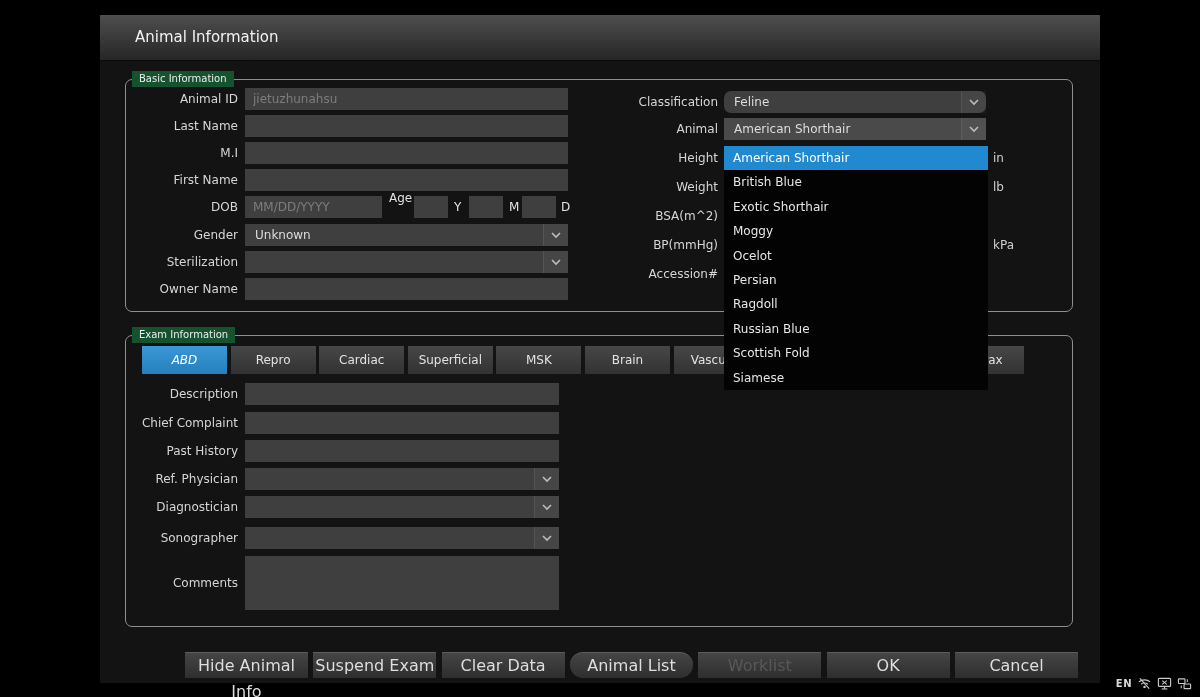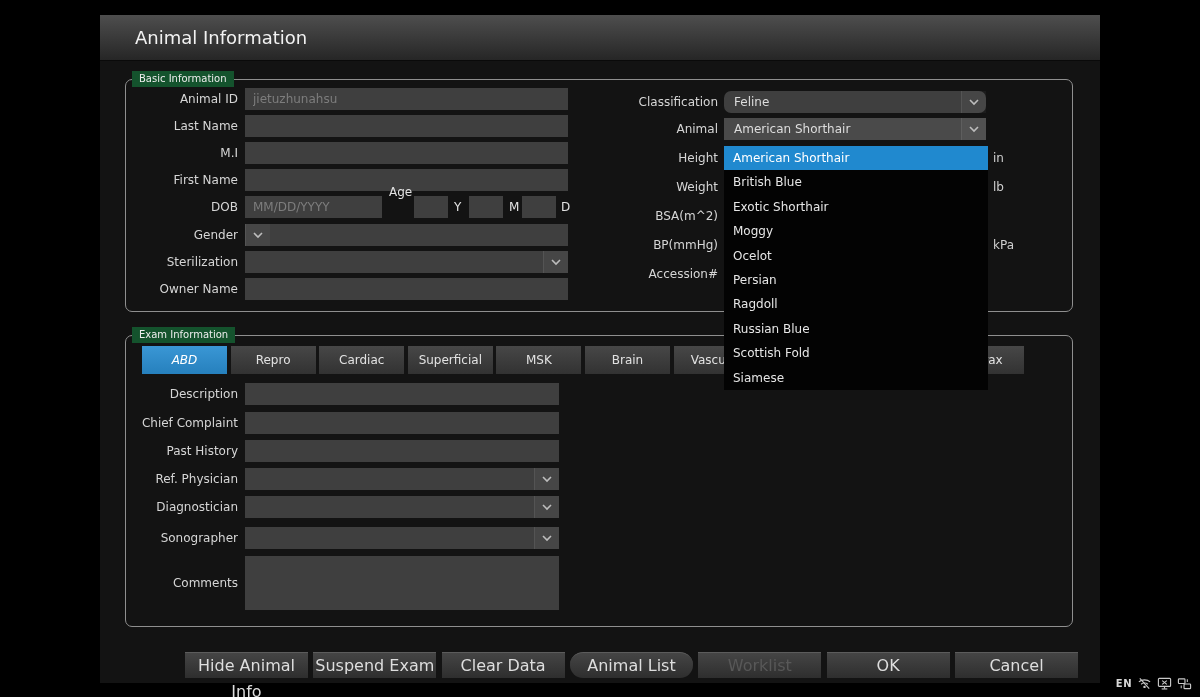--- a/index.html
+++ b/index.html
@@ -1,21 +1,21 @@
 <!DOCTYPE html>
 <html><head>
 <meta charset="utf-8">
 <style>
   html,body{margin:0;padding:0;background:#000;width:1200px;height:697px;overflow:hidden;
     font-family:"DejaVu Sans","Liberation Sans",sans-serif;}
   .screen{position:relative;width:1200px;height:697px;background:#000;}
   .dialog{position:absolute;left:100px;top:15px;width:1000px;height:668px;background:#131313;}
   .dlg-header{position:absolute;left:0;top:0;width:1000px;height:45px;
     background:linear-gradient(#4e4e4e,#383838 55%,#262626);border-bottom:1px solid #0a0a0a;}
-  .dlg-title{position:absolute;left:35px;top:0;line-height:45px;color:#f2f2f2;font-size:18px;}
+  .dlg-title{position:absolute;left:35px;top:0;line-height:45px;color:#f2f2f2;font-size:15px;}
   .fieldset{position:absolute;border:1px solid #8f8f8f;border-radius:7px;}
   .legend{position:absolute;color:#ededed;font-size:10px;background:#14532d;padding:0 7px;line-height:16px;}
   .row-label{position:absolute;color:#d6d6d6;font-size:12px;text-align:right;line-height:22px;}
   .tbox{position:absolute;height:22px;background:#3f3f3f;border:0;outline:0;color:#dddddd;
     font-size:12px;padding:0 8px;box-sizing:border-box;font-family:inherit;}
   .tbox::placeholder{color:#7d7d7d;opacity:1;}
   .tarea{position:absolute;background:#3f3f3f;border:0;outline:0;color:#dddddd;font-size:12px;
     padding:4px 8px;box-sizing:border-box;resize:none;font-family:inherit;}
   .combo{position:absolute;height:22px;background:#3f3f3f;display:flex;align-items:center;
     box-sizing:border-box;cursor:pointer;}
@@ -60,29 +60,30 @@
     <span class="row-label" style="left:0;width:138px;top:209px;">Gender</span>
     <span class="row-label" style="left:0;width:138px;top:236px;">Sterilization</span>
     <span class="row-label" style="left:0;width:138px;top:263px;">Owner Name</span>
 
     <input class="tbox" style="left: 145px; top: 73px; width: 323px;" placeholder="jietuzhunahsu">
     <input class="tbox" style="left: 145px; top: 100px; width: 323px;">
     <input class="tbox" style="left: 145px; top: 127px; width: 323px;">
     <input class="tbox" style="left: 145px; top: 154px; width: 323px;">
 
     <input class="tbox" style="left: 145px; top: 181px; width: 137px;" placeholder="MM/DD/YYYY">
-    <span class="dob-lbl" style="left:289px;top:166px;">Age</span>
+    <span class="dob-lbl" style="left:289px;top:172px;">Age</span>
     <input class="tbox" style="left: 314px; top: 181px; width: 34px; padding: 0px 4px;">
     <span class="dob-lbl" style="left:354px;top:181px;">Y</span>
     <input class="tbox" style="left: 369px; top: 181px; width: 34px; padding: 0px 4px;">
     <span class="dob-lbl" style="left:409px;top:181px;">M</span>
     <input class="tbox" style="left: 422px; top: 181px; width: 34px; padding: 0px 4px;">
     <span class="dob-lbl" style="left:461px;top:181px;">D</span>
 
     <div class="combo" style="left:145px;top:209px;width:323px;">
+      <span class="val">Unknown</span>
       <span class="chev">
         <svg width="10" height="7" viewBox="0 0 10 7">
             <path d="M1 1 L5 5 L9 1" fill="none" stroke="#bdbdbd" stroke-width="1.6"></path>
           </svg>
       </span>
     </div>
     <div class="combo" style="left:145px;top:236px;width:323px;">
       <span class="val"></span>
       <span class="chev">
         <svg width="10" height="7" viewBox="0 0 10 7">

